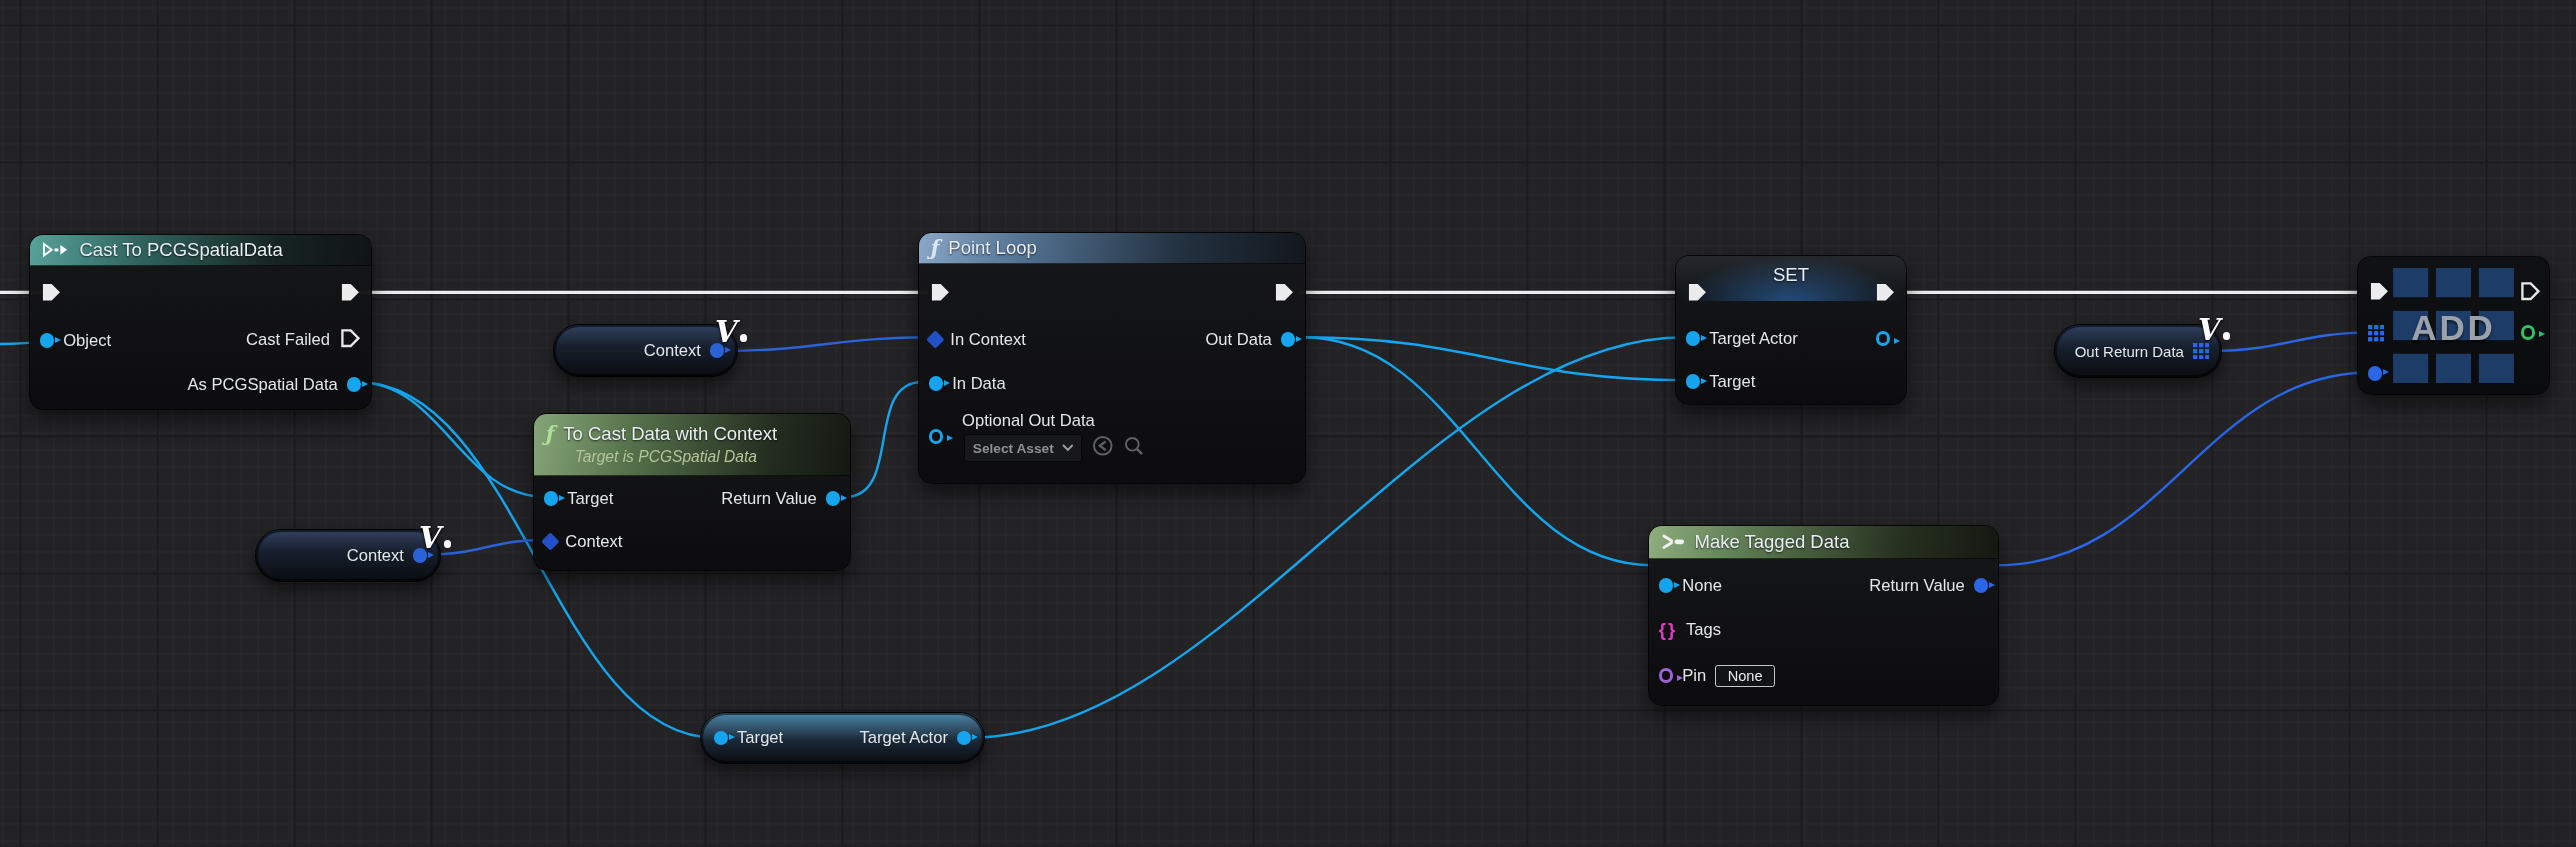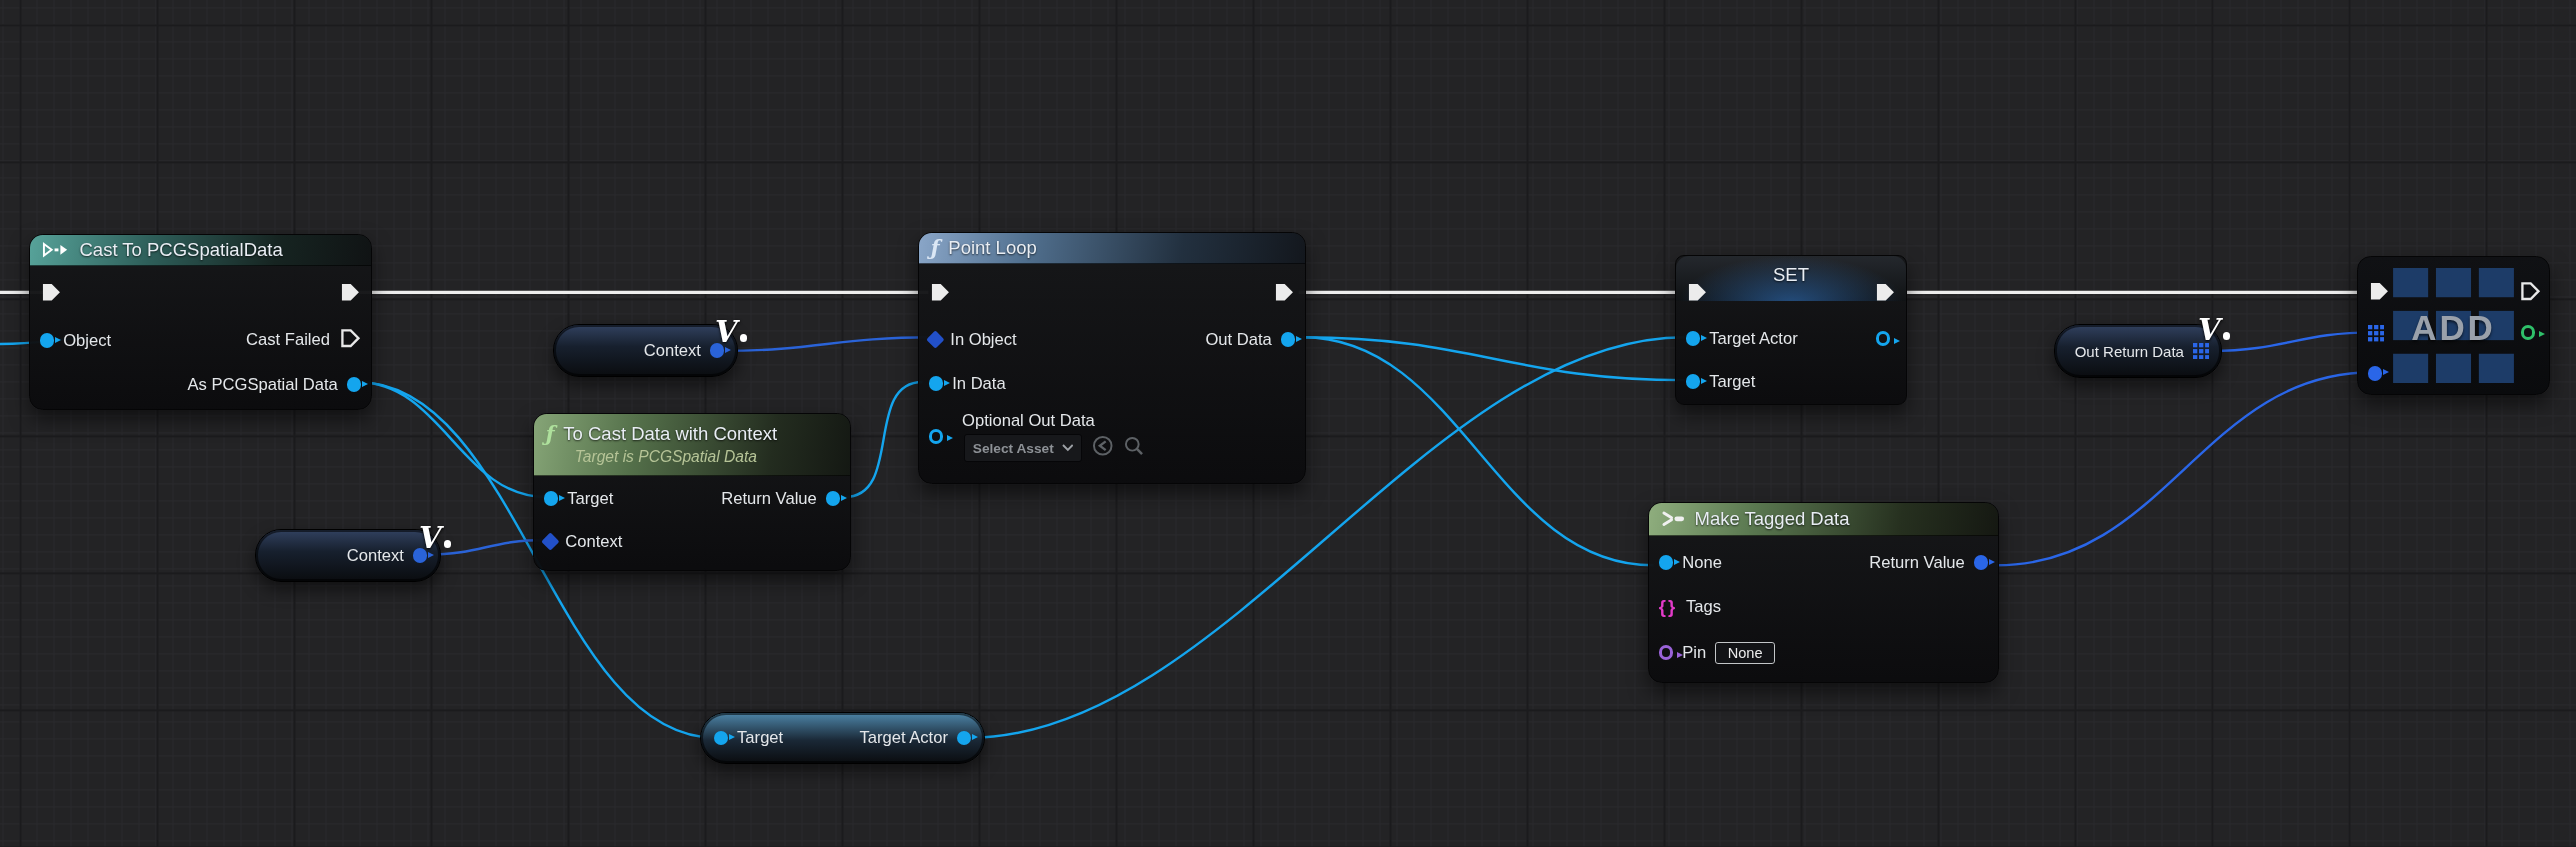--- a/index.html
+++ b/index.html
@@ -114,21 +114,21 @@
       <span><svg width="22.4" height="22.4" viewBox="0 0 23 23">
             <path d="M3 3 h9 l8.5 8.5 -8.5 8.5 h-9 z" fill="#ececec"></path>
           </svg></span>
       <span><svg width="22.4" height="22.4" viewBox="0 0 23 23">
             <path d="M3 3 h9 l8.5 8.5 -8.5 8.5 h-9 z" fill="#ececec"></path>
           </svg></span>
     </div>
     <div class="row" style="top:93px;">
       <span class="pgroup">
         <i class="pin-d" style="background:#2250c8;"></i>
-        <span class="plabel">In Object</span>
+        <span class="plabel">In Context</span>
       </span>
       <span class="pgroup">
         <span class="plabel">Out Data</span>
         <i class="pin-c" style="background:#14a5ee;color:#14a5ee;"></i>
       </span>
     </div>
     <div class="row" style="top:137px;">
       <span class="pgroup">
         <i class="pin-c" style="background:#14a5ee;color:#14a5ee;"></i>
         <span class="plabel">In Data</span>
@@ -173,21 +173,21 @@
       </span>
     </div>
     <div class="row" style="top:114px;">
       <span class="pgroup">
         <i class="pin-d" style="background:#2250c8;"></i>
         <span class="plabel">Context</span>
       </span>
     </div>
   </div>
 
-  <div class="node" style="left:1675px;top:255px;width:230px;height:148px;border-radius:9px;">
+  <div class="node" style="left:1675px;top:255px;width:230px;height:148px;">
     <div style="position:absolute;left:0;top:0;right:0;height:45px;border-radius:12.7px 12.7px 0 0;background:radial-gradient(70% 150% at 50% 105%,rgba(46,108,180,.65),rgba(46,108,180,0) 70%),linear-gradient(#24282d,#101214);"></div>
     <div style="position:absolute;top:7.8px;left:0;right:0;text-align:center;" class="ntitle">SET</div>
     <div class="row" style="top:24.4px;">
       <span><svg width="22.4" height="22.4" viewBox="0 0 23 23">
             <path d="M3 3 h9 l8.5 8.5 -8.5 8.5 h-9 z" fill="#ececec"></path>
           </svg></span>
       <span><svg width="22.4" height="22.4" viewBox="0 0 23 23">
             <path d="M3 3 h9 l8.5 8.5 -8.5 8.5 h-9 z" fill="#ececec"></path>
           </svg></span>
     </div>
@@ -199,21 +199,21 @@
       <i class="pin-c hollow" style="border-color:#14a5ee;color:#14a5ee;margin-right:5.9px;"></i>
     </div>
     <div class="row" style="top:112px;">
       <span class="pgroup">
         <i class="pin-c" style="background:#14a5ee;color:#14a5ee;"></i>
         <span class="plabel">Target</span>
       </span>
     </div>
   </div>
 
-  <div class="node" style="left:1648px;top:502px;width:349px;height:179px;">
+  <div class="node" style="left:1648px;top:525px;width:349px;height:179px;">
     <div class="nhead" style="height:33px;background:linear-gradient(100deg,#8fae7e 0%,#5a7850 30%,#26301f 72%,#151812 100%);">
       <svg width="25" height="17.6" viewBox="0 0 26 18">
           <path d="M3 3 L11 8" stroke="#f0f0f0" stroke-width="3" stroke-linecap="round"></path>
           <path d="M3 15 L11 10" stroke="#f0f0f0" stroke-width="3" stroke-linecap="round"></path>
           <rect x="14" y="6.5" width="10" height="5" rx="2.5" fill="#f0f0f0"></rect>
         </svg>
       <span class="ntitle">Make Tagged Data</span>
     </div>
     <div class="row" style="top:46px;">
       <span class="pgroup">

